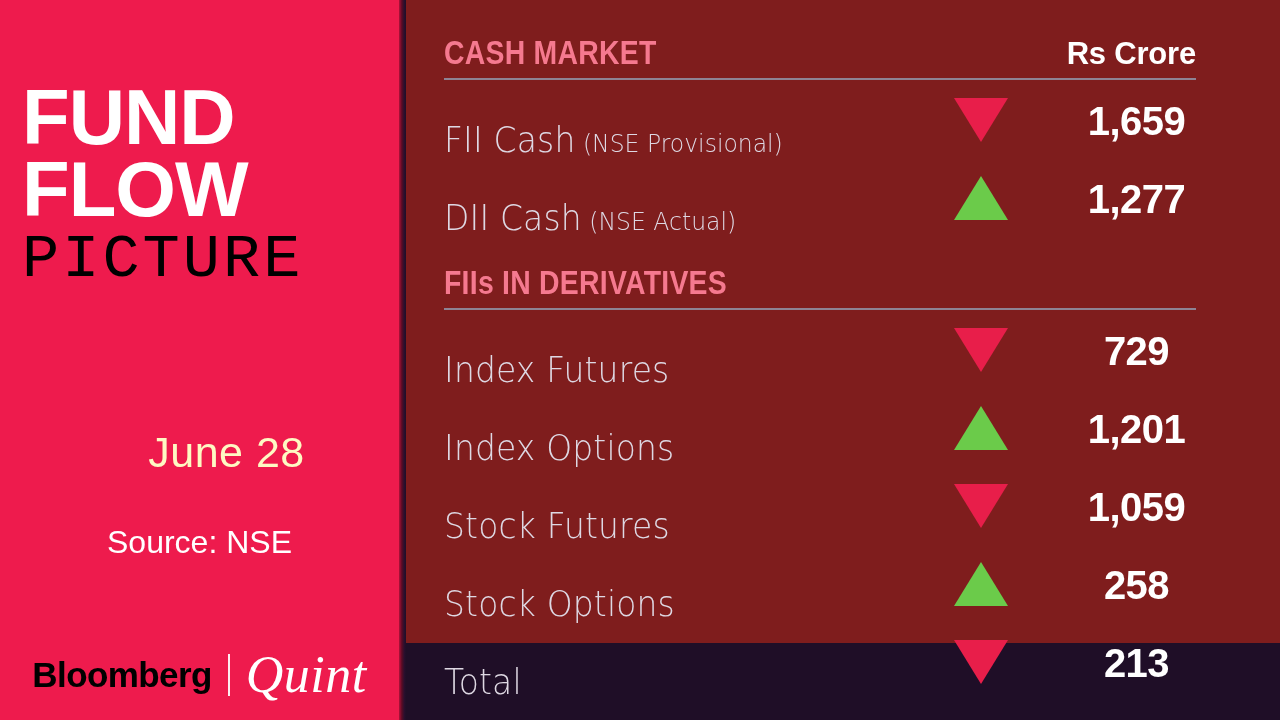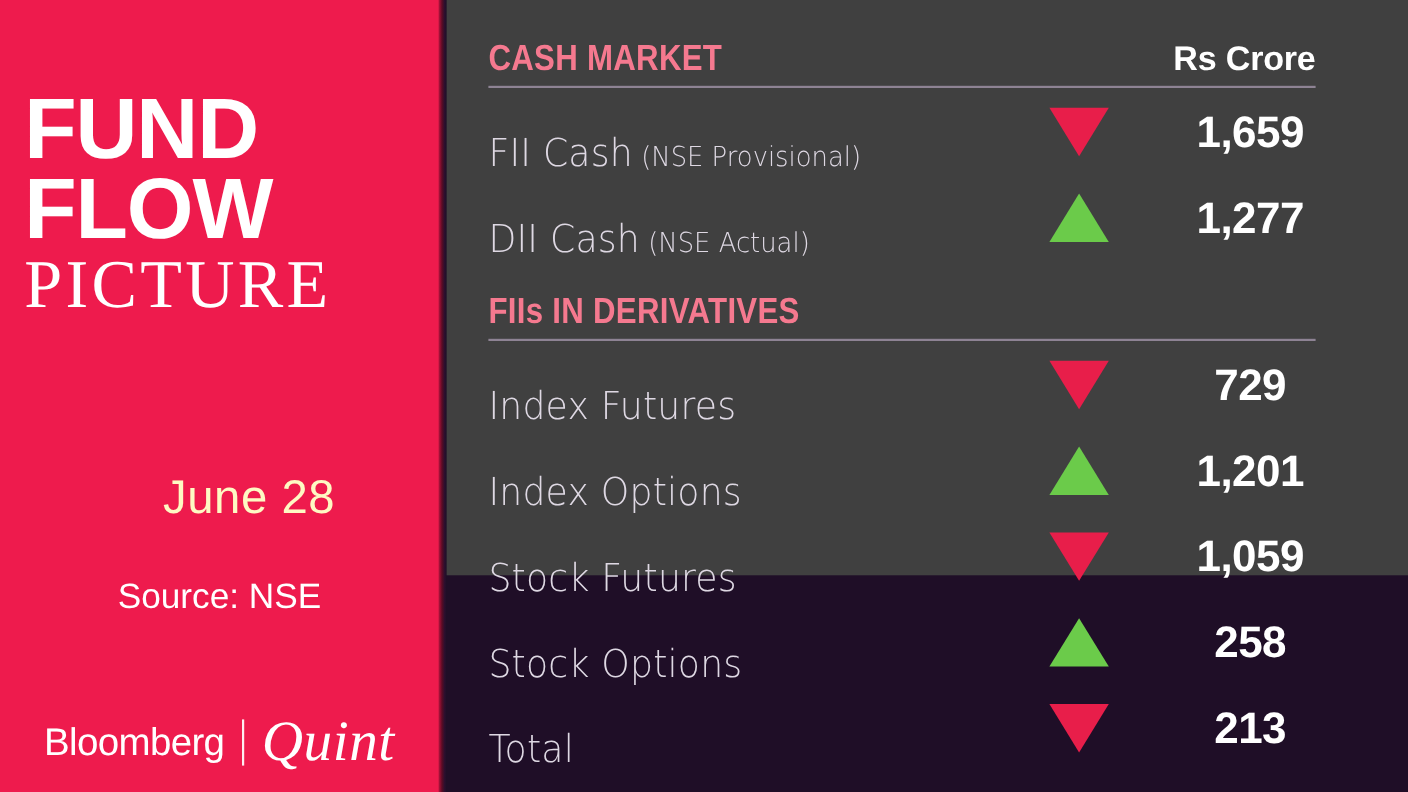--- a/index.html
+++ b/index.html
@@ -43,26 +43,26 @@
     color: #ffffff;
     font-weight: bold;
     font-size: 78px;
     line-height: 0.92;
     letter-spacing: -1px;
     display: block;
     font-family: "Liberation Sans", sans-serif;
   }
   #logo-picture {
     display: block;
-    color: #ffffff;
+    color: #000000;
     font-size: 62px;
     line-height: 1.02;
     letter-spacing: 3px;
     font-weight: 400;
-    font-family: Liberation Serif, serif;
+    font-family: Liberation Mono, monospace;
     margin-top: 2px;
   }
 
   #date-text {
     position: absolute;
     left: 0; top: 428px;
     width: 453px;
     text-align: center;
     color: #fef9c3;
     font-size: 43px;
@@ -82,23 +82,23 @@
   #brand-footer {
     position: absolute;
     left: 0;
     top: 645px;
     width: 399px;
     display: flex;
     align-items: center;
     justify-content: center;
   }
   #brand-bloomberg {
-    color: #ffffff;
+    color: #000000;
     font-size: 35px;
-    font-weight: normal;
+    font-weight: bold;
     letter-spacing: -0.6px;
   }
   #brand-sep {
     width: 2px;
     height: 42px;
     background: #ffffff;
     margin: 0 16px;
     opacity: 0.92;
   }
   #brand-quint {
@@ -106,22 +106,22 @@
     font-size: 52px;
     font-style: italic;
     font-family: "Liberation Serif", serif;
     letter-spacing: 0.5px;
   }
 
   
   #right-panel {
     position: absolute;
     left: 406px; top: 0;
-    width: 874px; height: 523px;
-    background: #404040;
+    width: 874px; height: 643px;
+    background: #7f1d1d;
   }
 
   .section {
     position: absolute;
     left: 38px;
     width: 752px;
   }
   .section-header-row {
     display: flex;
     align-items: flex-end;

